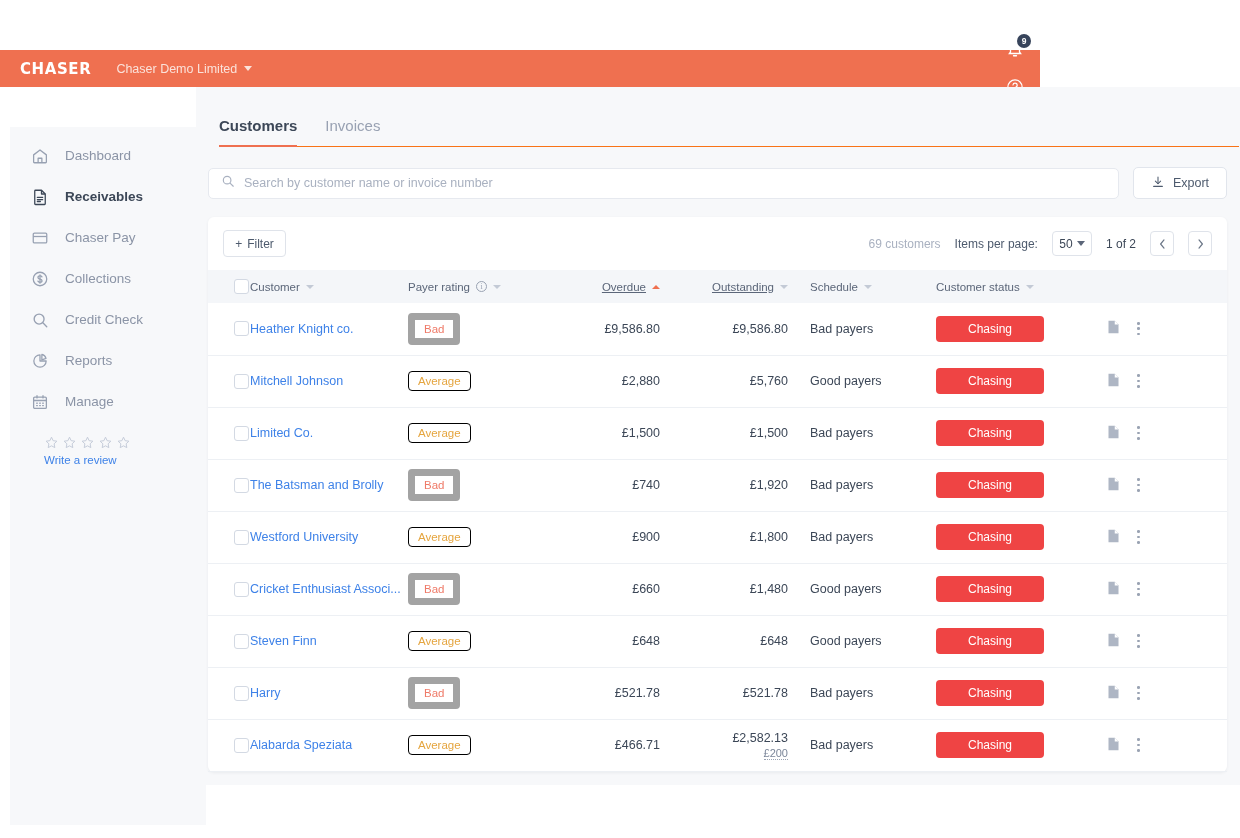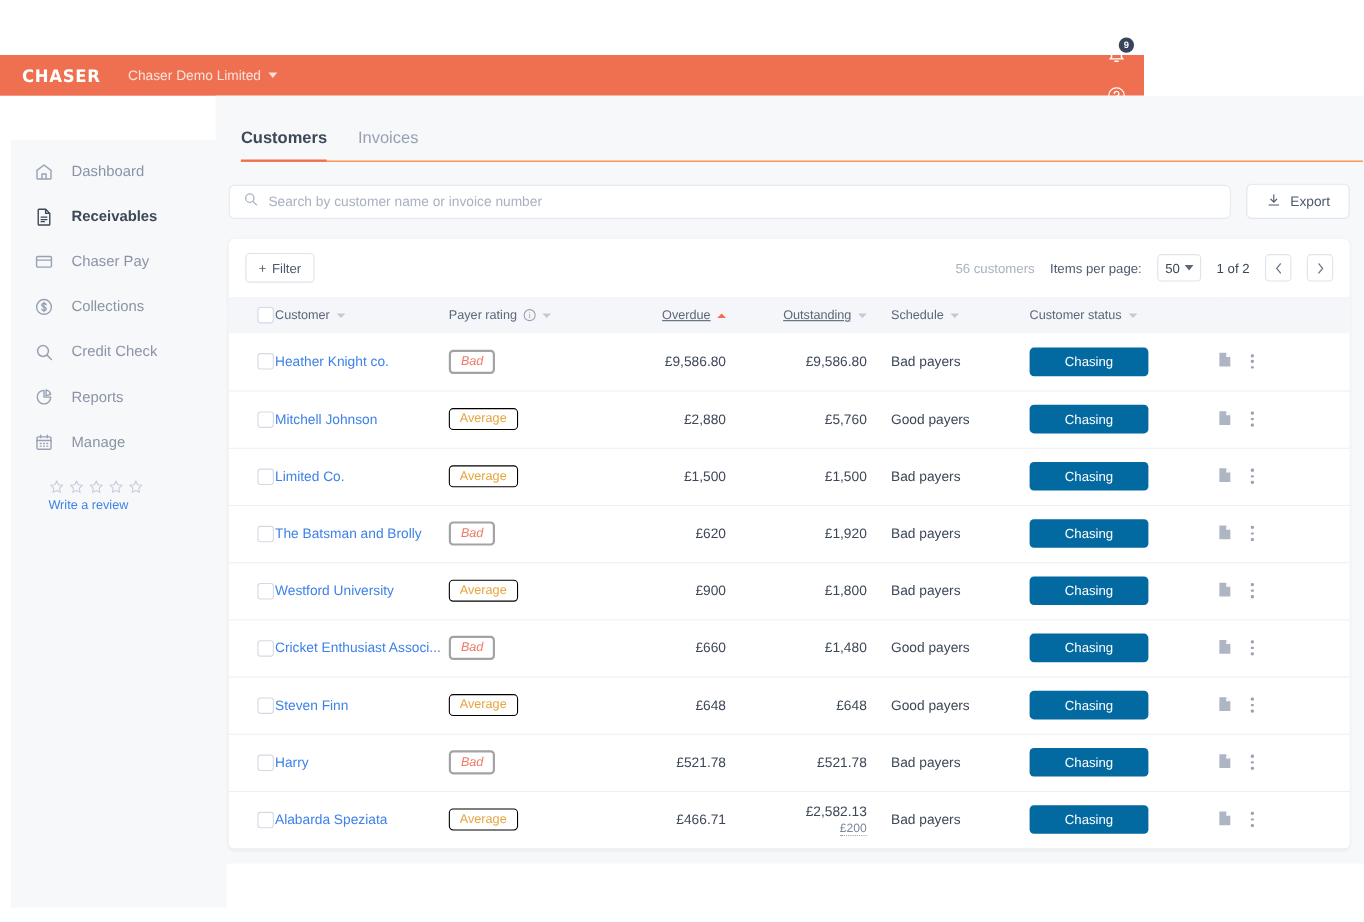--- a/index.html
+++ b/index.html
@@ -146,29 +146,29 @@
   tbody tr:last-child td { border-bottom:1px solid #edf0f4; }
 
   .cb {
     width:15px;height:15px;border:1px solid #d3d9e3;border-radius:3px;background:#fff;
     display:inline-block; cursor:pointer; vertical-align:middle;
   }
   .cust-link { color:#3e82e8; cursor:pointer; font-size:12.5px; }
   .pill {
     display:inline-block; border-radius:4px; padding:3px 9px; font-size:11.5px; background:#fff;
   }
-  .pill.bad { border:2px solid #a3a3a3; color:#ef7a68;font-style:italic; }
+  .pill.bad { border:7px solid #a3a3a3; color:#ef7a68; }
   .pill.average { border:1px solid #000000; color:#e5a53f; }
   .num { text-align:right; padding-right:0; white-space:nowrap; }
   .num .sub {
     display:block; font-size:11px; color:#7b8699; margin-top:2px;
     border-bottom:1px dotted #9aa3b3; width:fit-content; margin-left:auto;
   }
   .chasing {
-    width:108px; height:26px; background:#0369a1; border-radius:4px; color:#fff;
+    width:108px; height:26px; background:#ef4444; border-radius:4px; color:#fff;
     font-size:12px; display:flex; align-items:center; justify-content:center; cursor:pointer;
   }
   .rowicons { display:flex; align-items:center; gap:16px; justify-content:flex-start; }
   .dots { display:flex; flex-direction:column; gap:2.5px; cursor:pointer; }
   .dots i { width:2.7px; height:2.7px; background:#9aa3b3; border-radius:50%; display:block; }
 </style>
 </head>
 <body>
 
 <div class="page">
@@ -349,21 +349,21 @@
     </div>
 
     <div class="card">
 
       <div class="cardtop">
         <div class="filter-btn">
           <span>+</span>
           <span>Filter</span>
         </div>
         <div class="cardtop-right">
-          <span class="count">56 customers</span>
+          <span class="count">69 customers</span>
           <span class="ipp-label">Items per page:</span>
           <div class="ipp-select">
             <span>50</span>
             <span class="caret-down" style="border-top-color:#5b6679;"></span>
           </div>
           <span class="pageof">1 of 2</span>
           <div class="pgbtn">
             <svg width="9" height="12" viewBox="0 0 12 16" fill="none" stroke="#6b7687" stroke-width="1.6" stroke-linecap="round" stroke-linejoin="round">
                 <path d="M8 2.5 3.5 8 8 13.5"></path>
               </svg>
@@ -492,21 +492,21 @@
                     <i></i>
                     <i></i>
                   </span>
                 </div>
               </td>
             </tr>
             <tr>
               <td style="padding-left:26px;"><span class="cb"></span></td>
               <td><span class="cust-link">The Batsman and Brolly</span></td>
               <td><span class="pill bad">Bad</span></td>
-              <td class="num">£620</td>
+              <td class="num">£740</td>
               <td class="num"><span>£1,920</span></td>
               <td style="padding-left:22px;">Bad payers</td>
               <td>
                 <div class="chasing">Chasing</div>
               </td>
               <td>
                 <div class="rowicons">
                   <span><svg width="15" height="16" viewBox="0 0 24 24" fill="#aeb6c4">
                       <path d="M4 2h10l6 6v14H4z" fill="#aeb6c4"></path>
                       <path d="M14 2v6h6z" fill="#ffffff"></path>

